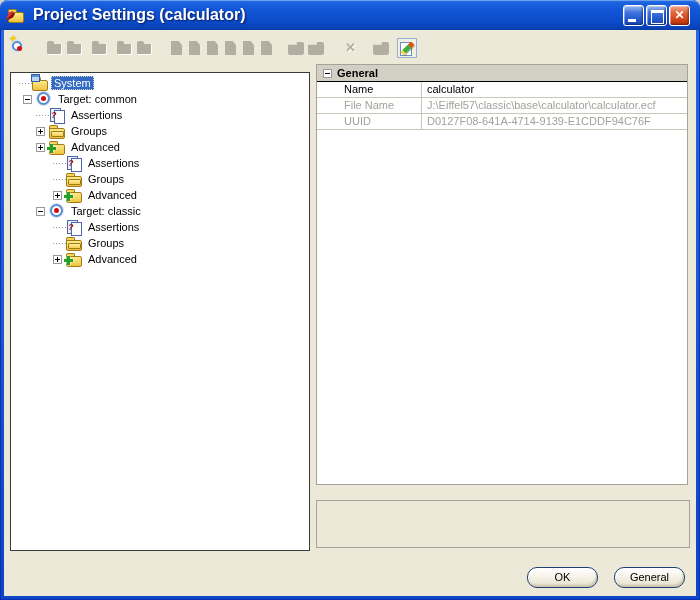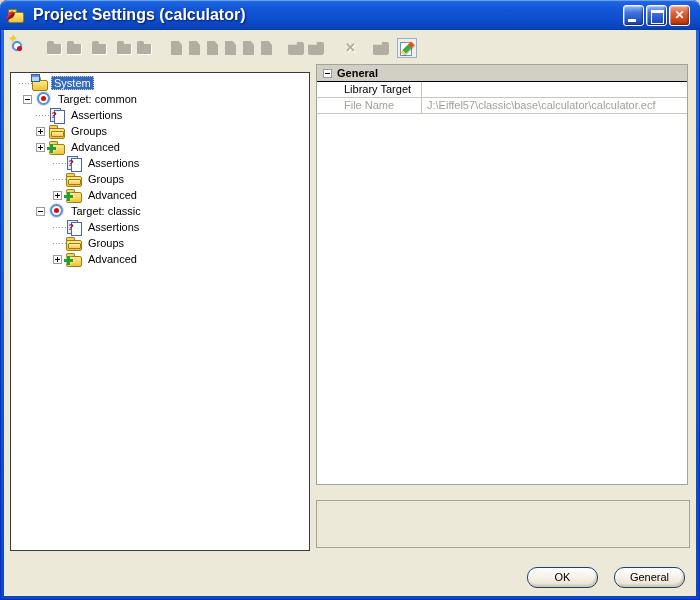--- a/index.html
+++ b/index.html
@@ -226,28 +226,33 @@
       </div>
 
     <div class="prop-panel">
       <div class="prop-header">
         <span class="expander"></span>
         <span class="sec-label">General</span>
       </div>
       <div id="prop-rows">
           <div class="prow">
             <span class="gutter"></span>
-            <span class="plabel">Library Target</span>
-            <span class="pvalue"></span>
+            <span class="plabel">Name</span>
+            <span class="pvalue">calculator</span>
           </div>
           <div class="prow disabled">
             <span class="gutter"></span>
             <span class="plabel">File Name</span>
             <span class="pvalue">J:\Eiffel57\classic\base\calculator\calculator.ecf</span>
           </div>
+          <div class="prow disabled">
+            <span class="gutter"></span>
+            <span class="plabel">UUID</span>
+            <span class="pvalue">D0127F08-641A-4714-9139-E1CDDF94C76F</span>
+          </div>
         </div>
     </div>
 
     <div class="desc-panel"></div>
 
     <div class="xp-btn btn-ok">OK</div>
     <div class="xp-btn btn-cancel">General</div>
   </div>
 </div>
 

